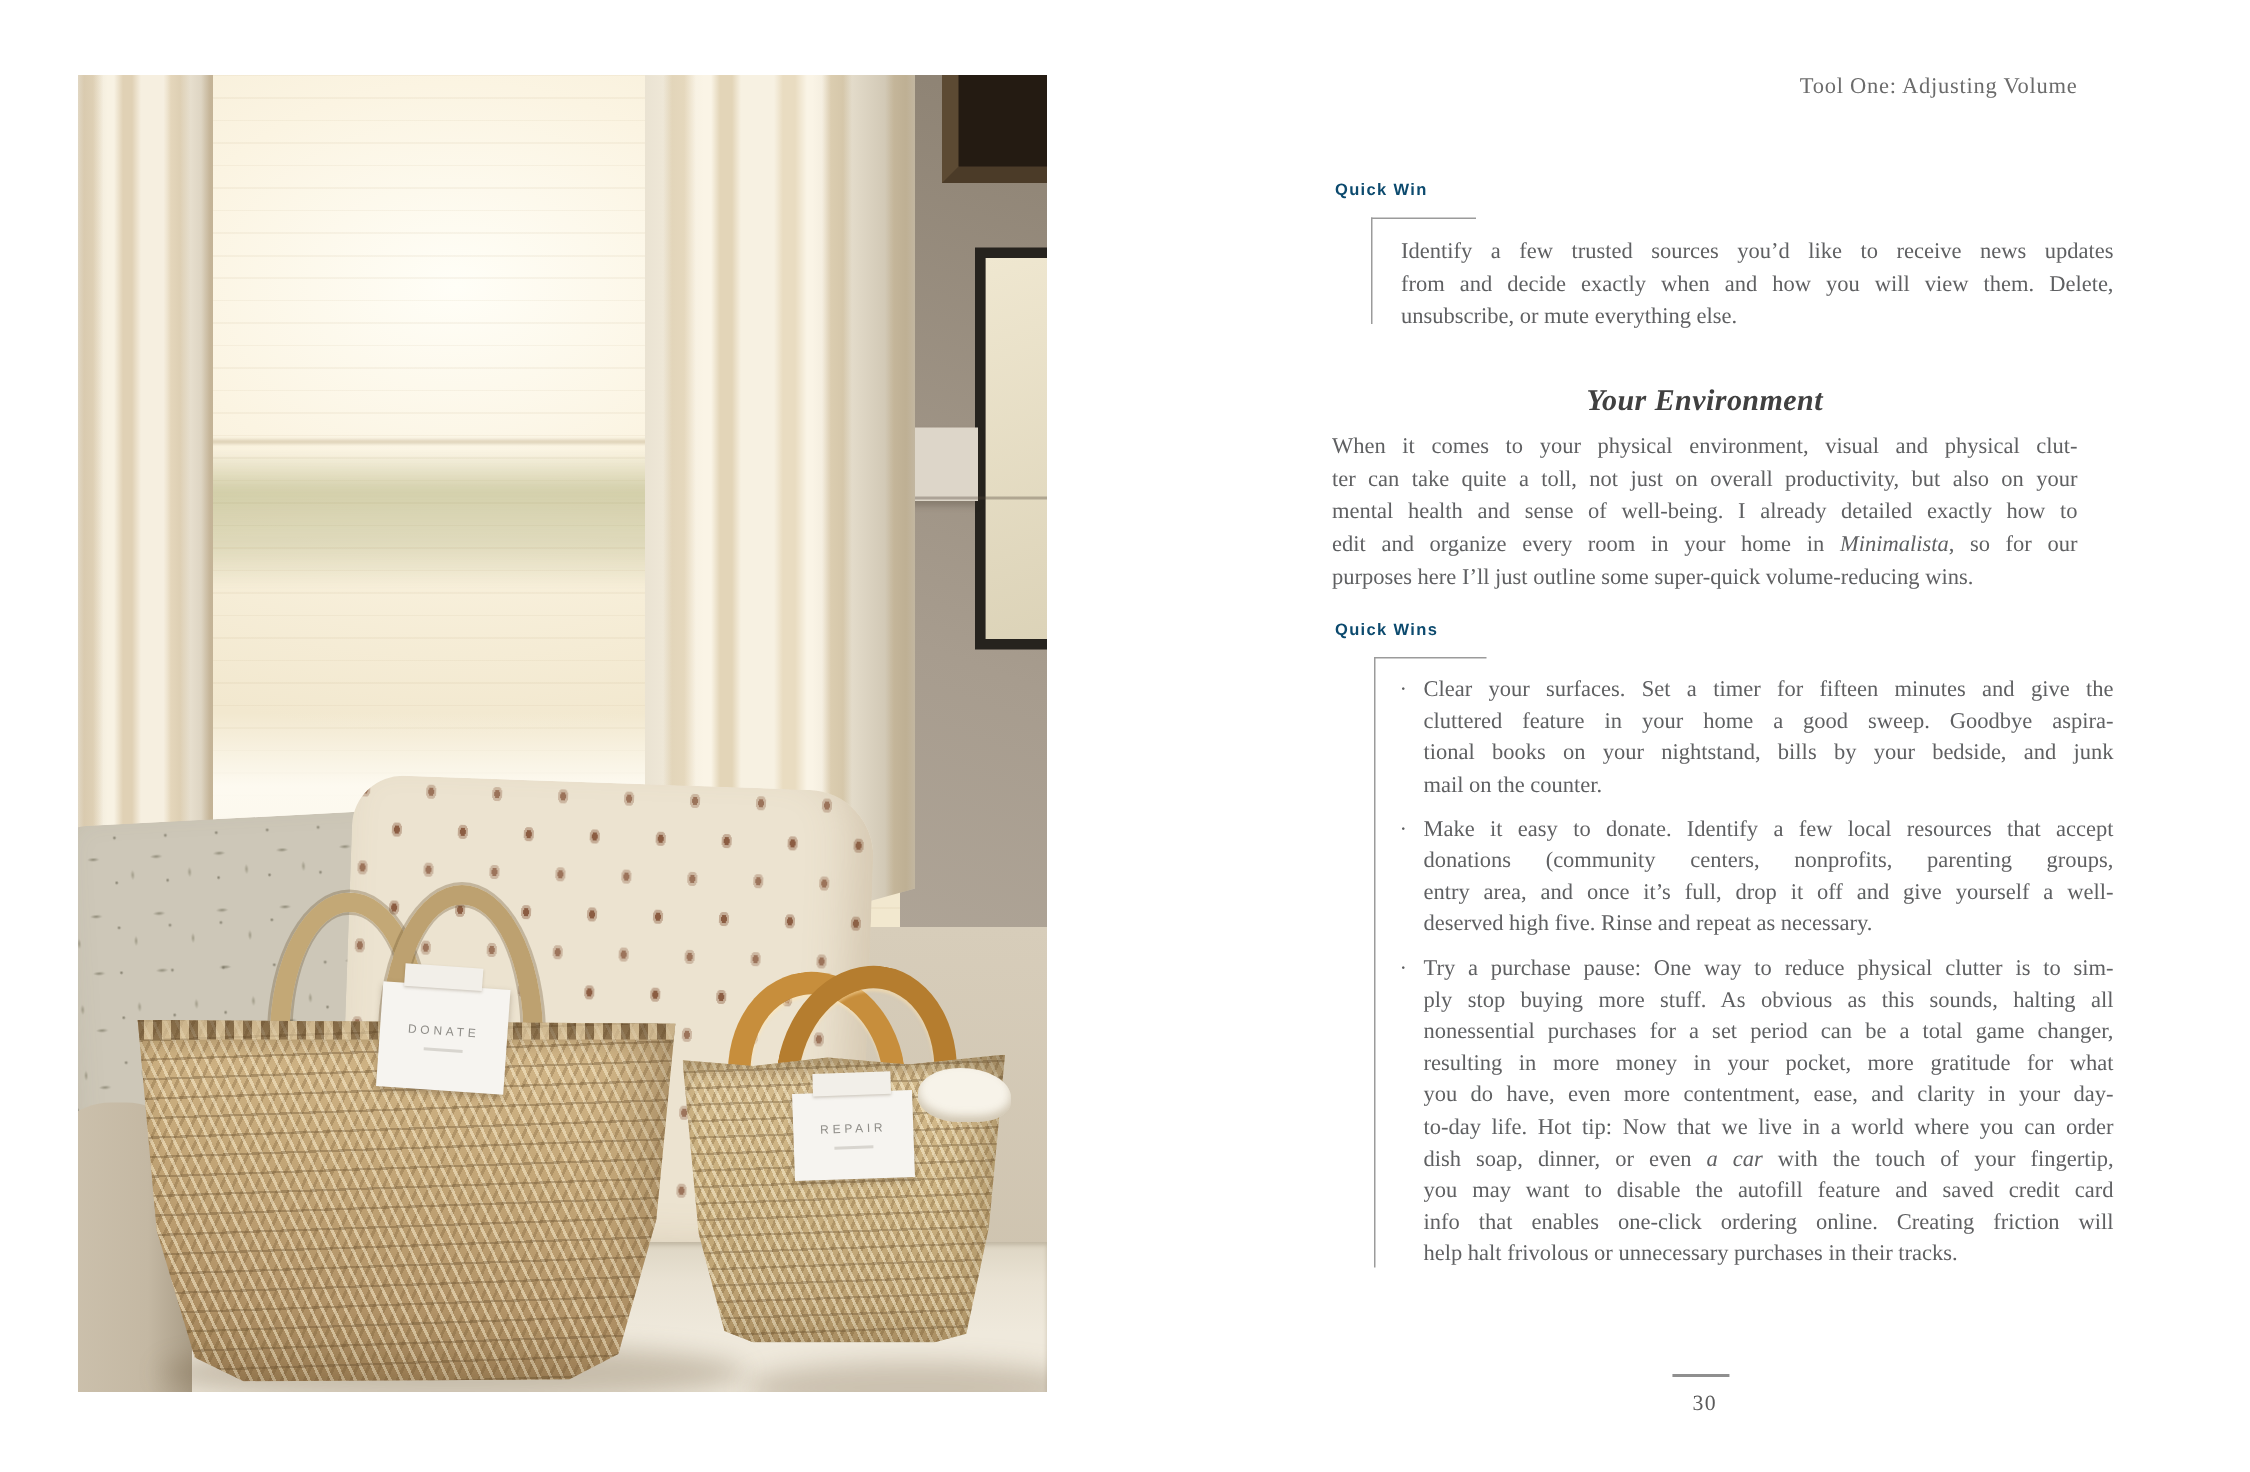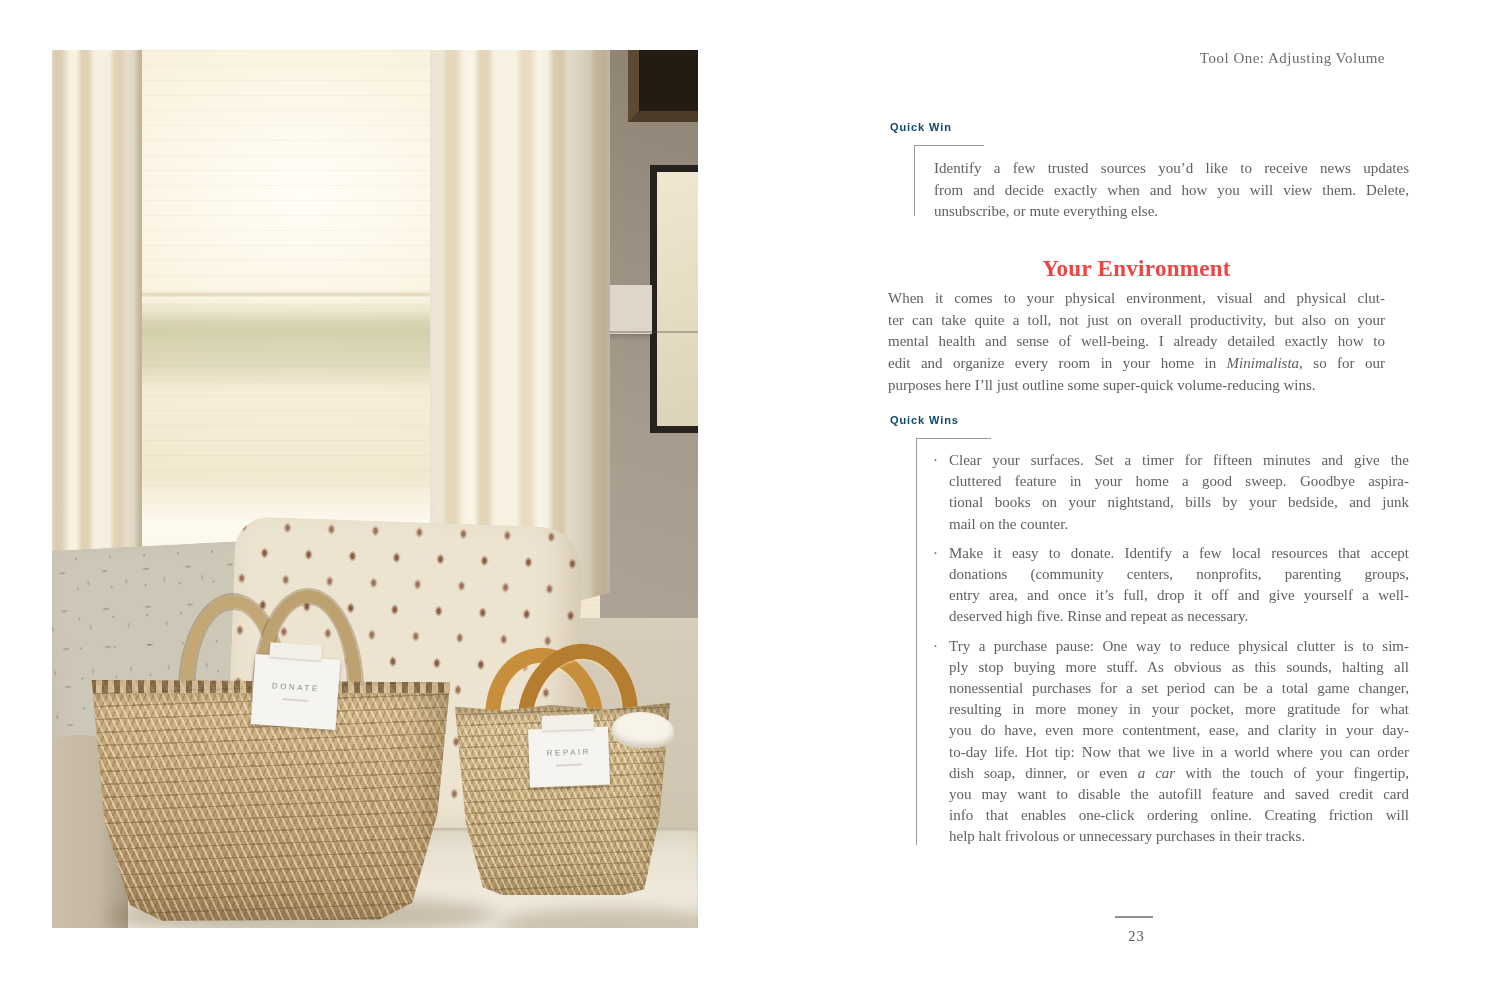--- a/index.html
+++ b/index.html
@@ -152,21 +152,21 @@
   .list-block { left:4px; top:438px; width:493px; padding:12px 0 0 14px; }
   .list-block::before { width:75px; }
   .list-block::after { height:407px; }
 
   .tline { font-size:15px; line-height:21.7px; text-align:justify; text-align-last:justify; text-justify:inter-word; }
   .tline.last { text-align-last:left; }
   .list-block .tline { line-height:21.2px; }
   em { font-style:italic; }
 
   .env-heading { position:absolute; top:256px; left:0; width:100%; text-align:center;
-    font-size:23px; color:#ef4444; letter-spacing:.3px; }
+    font-style:italic; font-size:20px; color:#404040; letter-spacing:.3px; }
 
   .bullet-item { display:flex; }
   .bullet-item + .bullet-item { margin-top:8px; }
   .bullet-dot { width:19px; padding-left:3px; font-size:15px; line-height:21.2px; color:#5f6062; }
   .bullet-body { flex:1; }
 
   .footer-rule { position:absolute; top:916px; left:50%; transform:translateX(-58%); width:38px; height:2px; background:#8f8f8f; }
   .page-number { position:absolute; top:928px; left:0; width:100%; text-align:center;
     font-size:14.5px; color:#5a5a5a; letter-spacing:1px; }
 </style>
@@ -266,14 +266,14 @@
           <div class="tline">to-day life. Hot tip: Now that we live in a world where you can order</div>
           <div class="tline">dish soap, dinner, or even <em>a car</em> with the touch of your fingertip,</div>
           <div class="tline">you may want to disable the autofill feature and saved credit card</div>
           <div class="tline">info that enables one-click ordering online. Creating friction will</div>
           <div class="tline last">help halt frivolous or unnecessary purchases in their tracks.</div>
         </div>
       </div>
     </div>
 
   <div class="footer-rule"></div>
-  <div class="page-number">23</div>
+  <div class="page-number">30</div>
 </section>
 
 </body></html>

